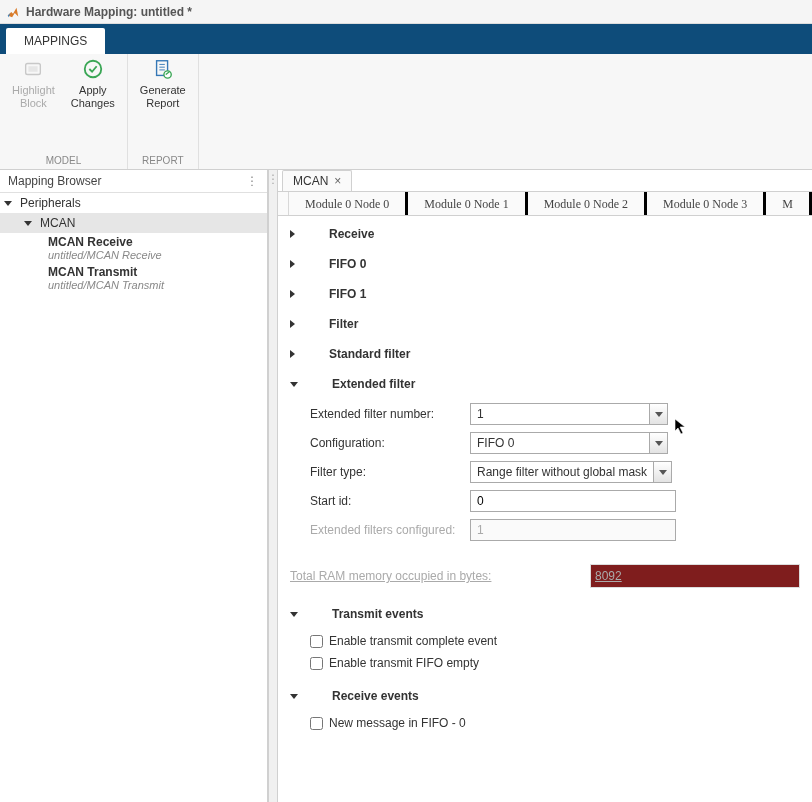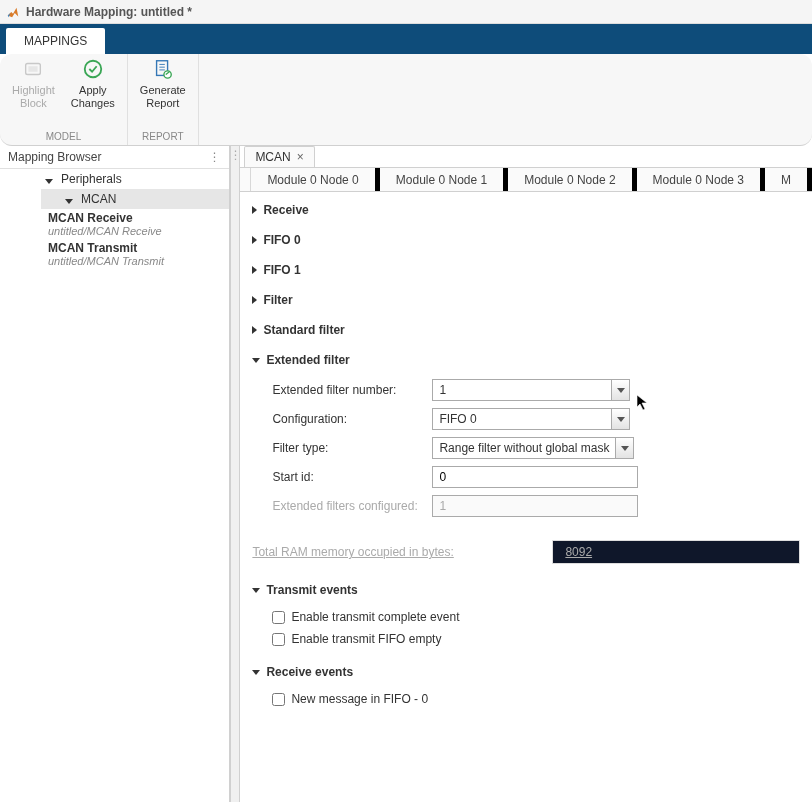--- a/index.html
+++ b/index.html
@@ -41,23 +41,22 @@
       font-size: 12px;
       cursor: pointer;
       border-top-left-radius: 2px;
       border-top-right-radius: 2px;
       margin-left: 6px;
       margin-top: 11px;
     }
     .toolstrip {
       background: #f7f7f7;
       border-bottom: 1px solid #d0d0d0;
-      height: 92px;
-      display: flex;
-      border-radius: 12px;
+      height: 116px;
+      display: flex;
     }
     .tool-group {
       display: flex;
       flex-direction: column;
       align-items: center;
       border-right: 1px solid #e0e0e0;
       padding: 0 4px;
     }
     .tool-group-buttons {
       display: flex;
@@ -103,24 +102,23 @@
       border-bottom: 1px solid #e0e0e0;
       color: #444;
       display: flex;
       justify-content: space-between;
       align-items: center;
     }
     .mb-menu { color: #888; cursor: pointer; letter-spacing: 1px; }
     .mb-tree { flex: 1; overflow: auto; }
     .tree-item {
       display: flex;
-      align-items: flex-end;
+      align-items: center;
       padding: 3px 6px;
       cursor: pointer;
-      margin-left: 41px;
     }
     .tree-item.selected {
       background: #e6e6e6;
     }
     .tree-toggle {
       width: 10px;
       height: 10px;
       margin-right: 4px;
       display: inline-flex;
       align-items: center;
@@ -169,42 +167,44 @@
     }
     .doc-tab .close { color: #666; cursor: pointer; }
     .module-tabs {
       display: flex;
       border-bottom: 1px solid #d0d0d0;
       background: #fafafa;
       height: 24px;
       align-items: stretch;
     }
     .mtab {
-      border-right: 5px solid #000000;
+      border-right: 3px solid #000000;
       padding: 5px 16px;
       color: #444;
       cursor: pointer;
       white-space: nowrap;
+      font-family: Liberation Serif, serif;
     }
     .mtab.first { border-left: 1px solid #d8d8d8; }
     .content-scroll {
       flex: 1;
       overflow: auto;
       padding: 0 0 20px 0;
     }
     .section {
       padding: 6px 12px 0 12px;
     }
     .section-header {
       display: flex;
       align-items: center;
       font-weight: bold;
       color: #333;
       padding: 5px 0;
       cursor: pointer;
+      gap: 28px;
     }
     .sec-arrow {
       width: 0;
       height: 0;
       margin-right: 6px;
     }
     .sec-arrow.right {
       border-top: 4px solid transparent;
       border-bottom: 4px solid transparent;
       border-left: 5px solid #333;
@@ -273,22 +273,22 @@
     .total-row {
       display: flex;
       align-items: center;
       padding: 16px 12px 8px;
       color: #aaa;
       text-decoration: underline;
     }
     .total-row .total-label { flex: 0 0 300px; }
     .total-row .total-box {
       border: 1px solid #ddd;
-      background: #0f172a;
-      padding: 4px 12px;
+      background: #7f1d1d;
+      padding: 4px 4px;
       flex: 1;
       color: #aaa;
     }
     .checkbox-row {
       display: flex;
       align-items: center;
       margin: 8px 0;
       padding-left: 20px;
       gap: 6px;
     }

